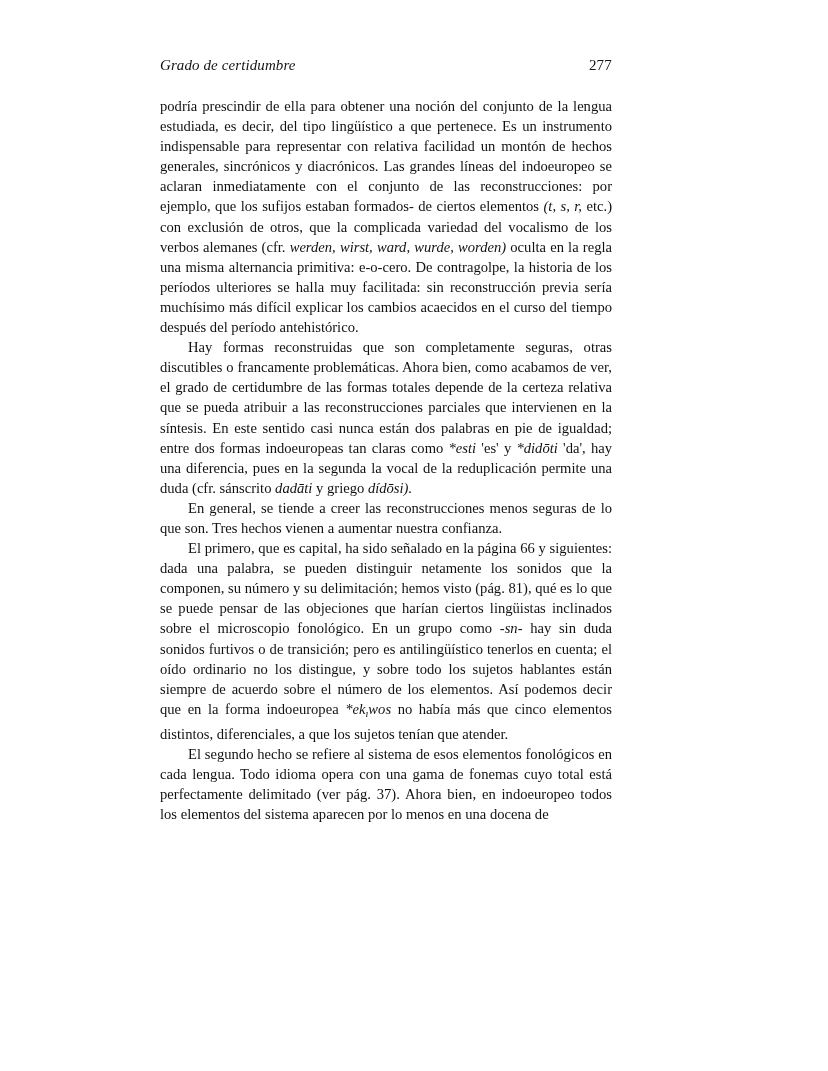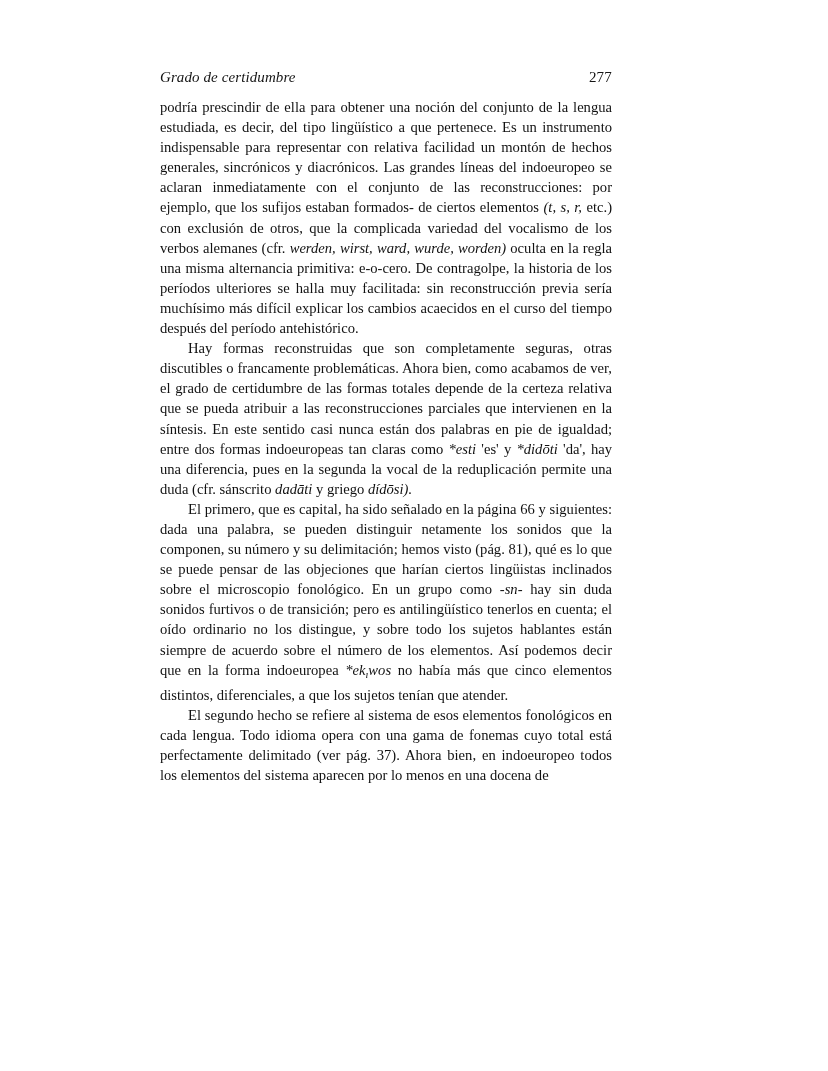--- a/index.html
+++ b/index.html
@@ -12,21 +12,21 @@
     width: 828px;
     height: 1071px;
     background: #ffffff;
     overflow: hidden;
     font-family: "Liberation Serif", "DejaVu Serif", serif;
     color: #101010;
   }
   .content {
     position: absolute;
     left: 160px;
-    top: 12px;
+    top: 0;
     width: 452px;
   }
   
   .runhead {
     position: relative;
     height: 28px;
     margin-top: 57px;
     display: flex;
     align-items: baseline;
     justify-content: space-between;
@@ -38,20 +38,21 @@
     color: #141414;
     white-space: nowrap;
   }
   .runhead-folio {
     font-size: 15px;
     color: #141414;
     letter-spacing: 0.2px;
   }
   
   .body-block {
+    margin-top: 11px;
   }
   p.para {
     margin: 0;
     font-size: 14.6px;
     line-height: 20.1px;
     text-align: justify;
     text-justify: inter-word;
     color: #111111;
     hyphens: none;
     -webkit-hyphens: none;
@@ -93,20 +94,21 @@
       <span class="runhead-folio">277</span>
     </div>
 
     <div class="body-block">
 
       <p class="para first"><span>podría prescindir de ella para obtener una noción del conjunto de la lengua estudiada, es decir, del tipo lingüístico a que pertenece. Es un instrumento indispensable para representar con relativa facilidad un montón de hechos generales, sincrónicos y diacrónicos. Las grandes líneas del indoeuropeo se aclaran inmediatamente con el conjunto de las reconstrucciones: por ejemplo, que los sufijos estaban formados- de ciertos elementos </span><i>(t, s, r,</i><span> etc.) con exclusión de otros, que la complicada variedad del vocalismo de los verbos alemanes (cfr. </span><i>werden, wirst, ward, wurde, worden)</i><span> oculta en la regla una misma alternancia primitiva: e-o-cero. De contragolpe, la historia de los períodos ulteriores se halla muy facilitada: sin reconstrucción previa sería muchísimo más difícil explicar los cambios acaecidos en el curso del tiempo después del período antehistórico.</span></p>
 
 
       <p class="para indent"><span>Hay formas reconstruidas que son completamente seguras, otras discutibles o francamente problemáticas. Ahora bien, como acabamos de ver, el grado de certidumbre de las formas totales depende de la certeza relativa que se pueda atribuir a las reconstrucciones parciales que intervienen en la síntesis. En este sentido casi nunca están dos palabras en pie de igualdad; entre dos formas indoeuropeas tan claras como </span><i>*esti</i><span> 'es' y </span><i>*didōti</i><span> 'da', hay una diferencia, pues en la segunda la vocal de la reduplicación permite una duda (cfr. sánscrito </span><i>dadāti</i><span> y griego </span><i>dídōsi).</i></p>
 
+      <p class="para indent"><span>En general, se tiende a creer las reconstrucciones menos seguras de lo que son. Tres hechos vienen a aumentar nuestra confianza.</span></p>
 
       <p class="para indent"><span>El primero, que es capital, ha sido señalado en la página 66 y siguientes: dada una palabra, se pueden distinguir netamente los sonidos que la componen, su número y su delimitación; hemos visto (pág. 81), qué es lo que se puede pensar de las objeciones que harían ciertos lingüistas inclinados sobre el microscopio fonológico. En un grupo como </span><i>-sn-</i><span> hay sin duda sonidos furtivos o de transición; pero es antilingüístico tenerlos en cuenta; el oído ordinario no los distingue, y sobre todo los sujetos hablantes están siempre de acuerdo sobre el número de los elementos. Así podemos decir que en la forma indoeuropea </span><i><span>*ek</span><span class="sub">ı</span><span>wos</span></i><span> no había más que cinco elementos distintos, diferenciales, a que los sujetos tenían que atender.</span></p>
 
       <p class="para indent"><span>El segundo hecho se refiere al sistema de esos elementos fonológicos en cada lengua. Todo idioma opera con una gama de fonemas cuyo total está perfectamente delimitado (ver pág. 37). Ahora bien, en indoeuropeo todos los elementos del sistema aparecen por lo menos en una docena de</span></p>
 
     </div>
   </div>
 </div>
 
 </body></html>

